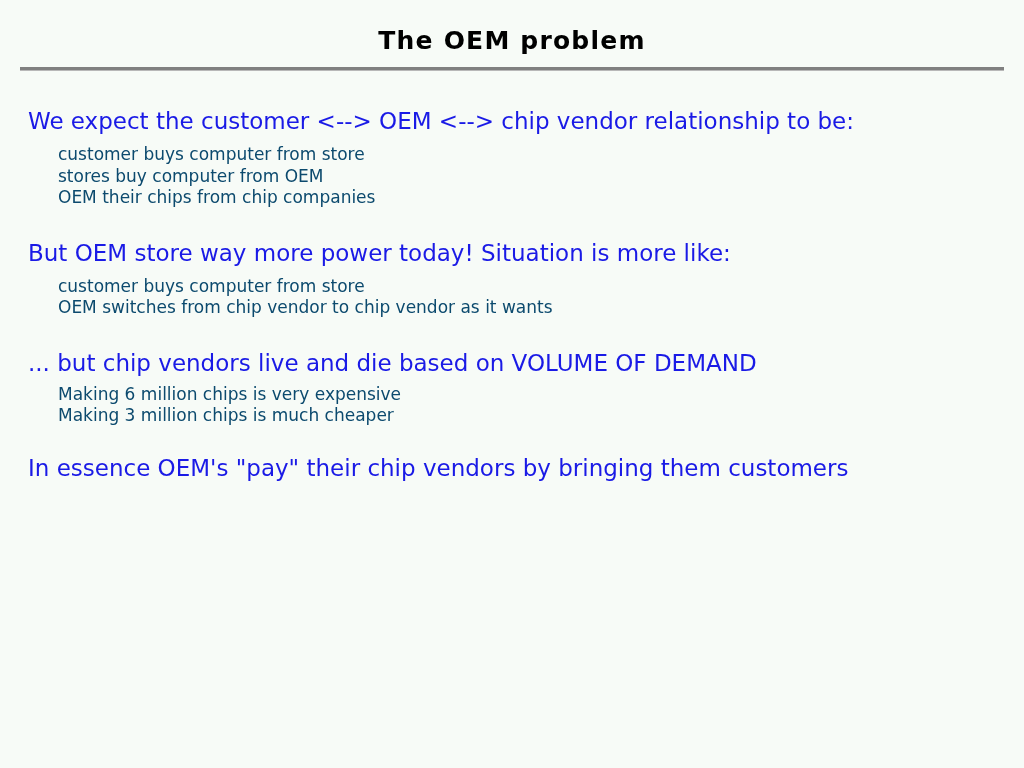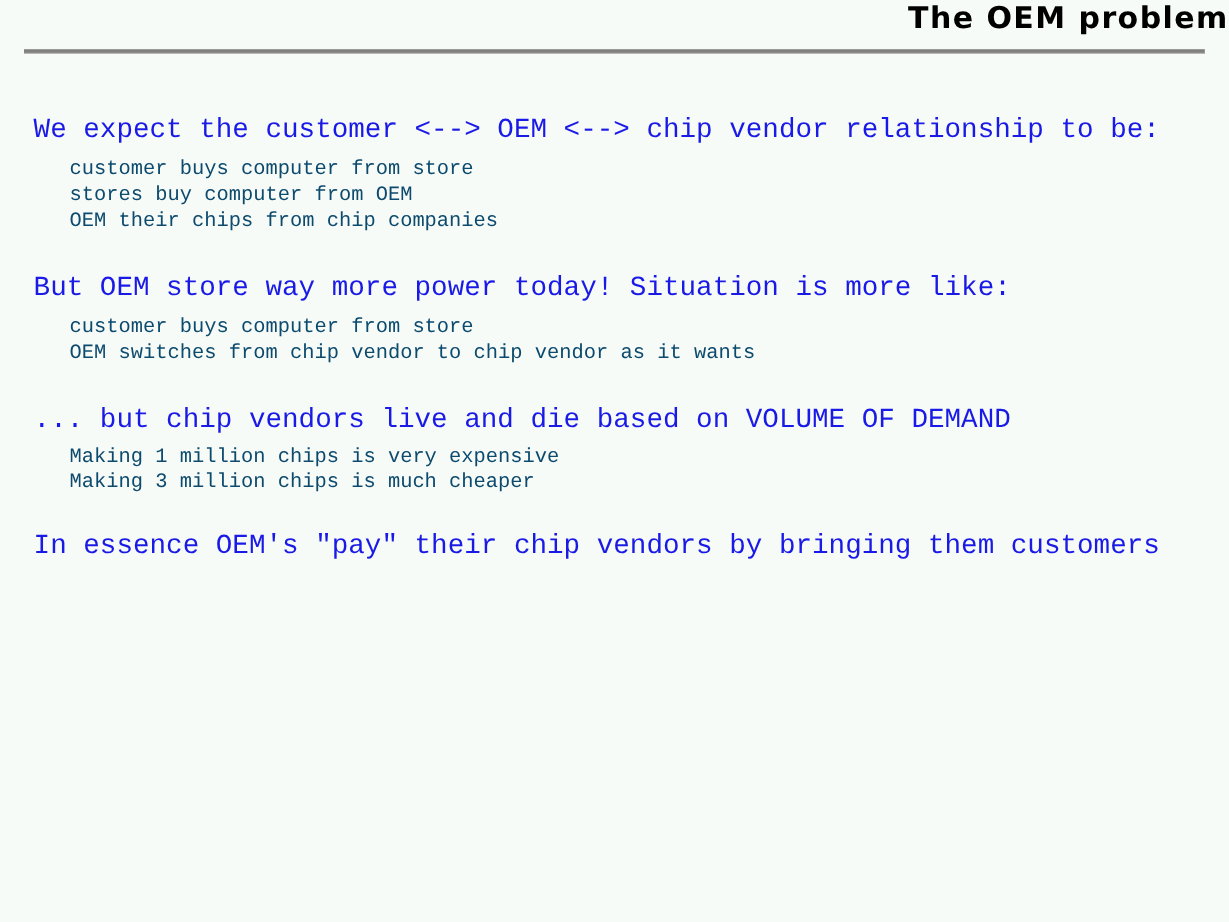--- a/index.html
+++ b/index.html
@@ -13,37 +13,37 @@
     font-family: "DejaVu Sans", sans-serif;
     overflow: hidden;
   }
   .slide {
     position: relative;
     width: 1024px;
     height: 768px;
     box-sizing: border-box;
   }
   .slide-title {
-    text-align: right;
+    text-align: center;
     font-family: "DejaVu Sans", sans-serif;
     font-weight: bold;
     font-size: 25px;
     color: #000000;
     letter-spacing: 1.2px;
+    padding-top: 26px;
   }
   .title-rule {
     margin: 12px 20px 0 20px;
     height: 3px;
     background: #808080;
     border-bottom: 1px solid #b8b8b8;
   }
   .body-area {
-    padding: 49px 26px 0 28px;
+    padding: 36px 26px 0 28px;
     color: #1a1ae6;
-    font-family: Liberation Mono, monospace;
   }
   .lead {
     font-size: 23px;
     color: #1a1ae6;
     line-height: 1.26;
     margin: 0 0 6px 0;
     white-space: pre;
   }
   .sub {
     font-size: 17px;
@@ -86,20 +86,20 @@
 
     <div class="block">
       <p class="lead">But OEM store way more power today! Situation is more like:</p>
       <div class="spacer-sm"></div>
       <p class="sub">customer buys computer from store</p>
       <p class="sub">OEM switches from chip vendor to chip vendor as it wants</p>
     </div>
 
     <div class="block tight">
       <p class="lead">... but chip vendors live and die based on VOLUME OF DEMAND</p>
-      <p class="sub">Making 1 million chips is very expensive</p>
+      <p class="sub">Making 6 million chips is very expensive</p>
       <p class="sub">Making 3 million chips is much cheaper</p>
     </div>
 
     <p class="final">In essence OEM's "pay" their chip vendors by bringing them customers</p>
 
   </div>
 </div>
 
 </body></html>

